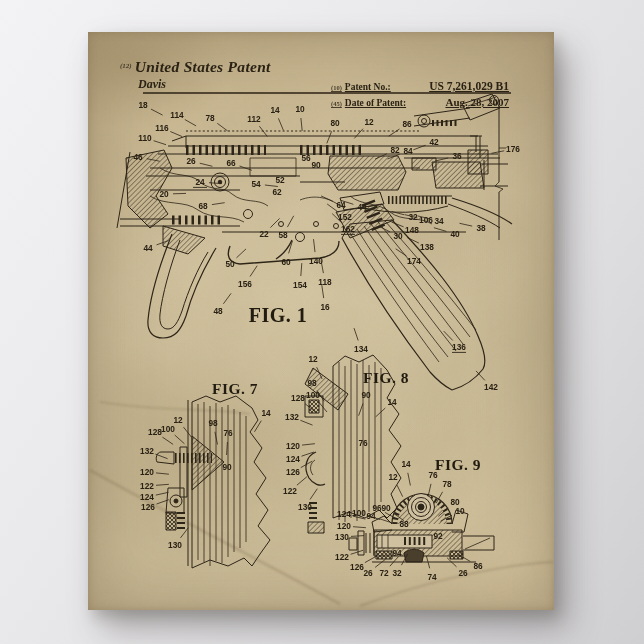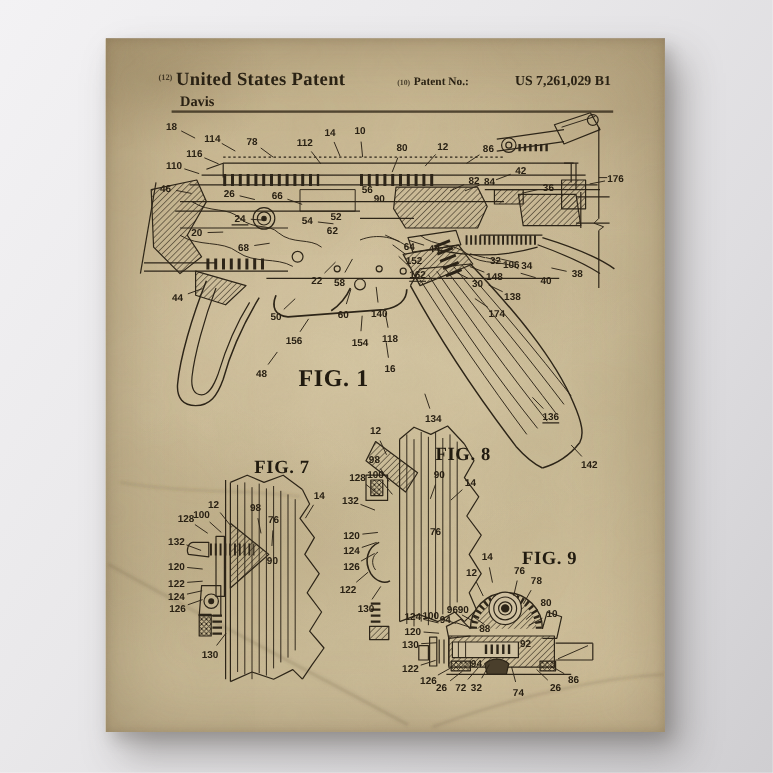--- a/index.html
+++ b/index.html
@@ -20,25 +20,25 @@
       radial-gradient(320px 260px at 88% 96%, rgba(214,196,156,.45), transparent 72%),
       linear-gradient(160deg,#c6b48d 0%,#d0c09c 35%,#c9ba95 62%,#d6c7a4 100%);
     box-shadow:
       inset 0 0 70px rgba(86,66,38,.38),
       inset 0 0 10px rgba(86,66,38,.28),
       14px 18px 30px rgba(70,65,60,.38),
       5px 7px 12px rgba(70,65,60,.22);
   }
   .poster svg{position:absolute;inset:0;width:100%;height:100%;}
   .header{position:absolute;left:0;top:0;width:100%;z-index:2;color:#2a2214;}
-  .h-left{position:absolute;left:44px;top:26px;white-space:nowrap;}
+  .h-left{position:absolute;left:32px;top:26px;white-space:nowrap;font-style:italic;}
   .h-code{font-size:7px;font-weight:700;vertical-align:4px;opacity:.8;}
   .h-title{font-size:15.5px;font-weight:700;letter-spacing:.3px;margin-left:3px;}
   .h-inventor{font-size:12px;font-weight:700;margin:1px 0 0 18px;}
-  .h-right{position:absolute;left:243px;top:29px;width:178px;}
+  .h-right{position:absolute;left:243px;top:47px;width:178px;text-decoration:underline;}
   .prow{display:flex;align-items:baseline;line-height:14px;}
   .p-code{font-size:6.5px;font-weight:700;opacity:.8;margin-right:3px;}
   .p-label{font-size:9.5px;font-weight:700;}
   .p-val{font-size:11.5px;font-weight:700;margin-left:auto;white-space:nowrap;text-align:center;}
   .p-val.date{font-size:11px;}
   .rule{position:absolute;left:55px;top:60px;width:368px;height:1.5px;
         background:rgba(52,42,26,.8);z-index:2;}
   .partlabel{font:700 8.3px "Liberation Sans",sans-serif;fill:#292114;text-anchor:middle;}
   .figlabel{font-family:"Liberation Serif",serif;font-weight:700;fill:#211b10;
             text-anchor:middle;letter-spacing:.5px;}
@@ -458,18 +458,23 @@
       <div class="h-left">
         <span class="h-code">(12)</span><span class="h-title">United States Patent</span>
         <div class="h-inventor">Davis</div>
       </div>
       <div class="h-right">
         <div class="prow">
           <span class="p-code">(10)</span>
           <span class="p-label">Patent No.:</span>
           <span class="p-val">US 7,261,029 B1</span>
         </div>
+        <div class="prow">
+          <span class="p-code">(45)</span>
+          <span class="p-label">Date of Patent:</span>
+          <span class="p-val date">Aug. 28, 2007</span>
+        </div>
       </div>
     </div>
     <div class="rule"></div>
 
   </div>
 </div>
 
 </body></html>

